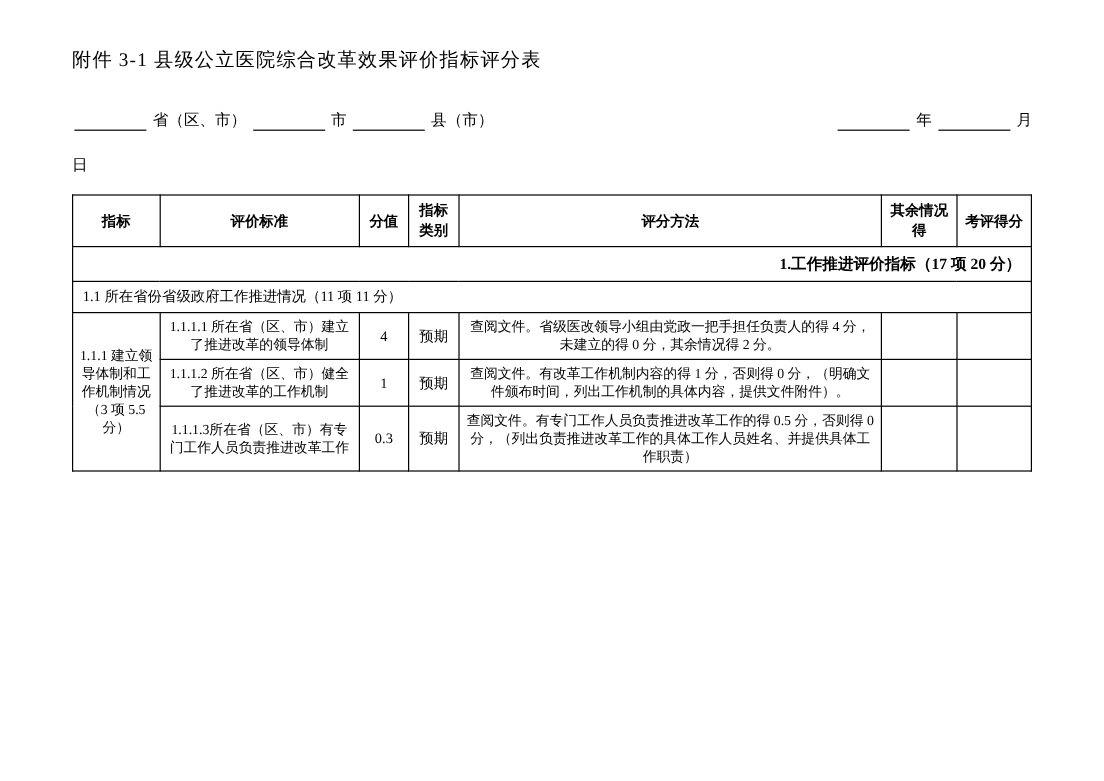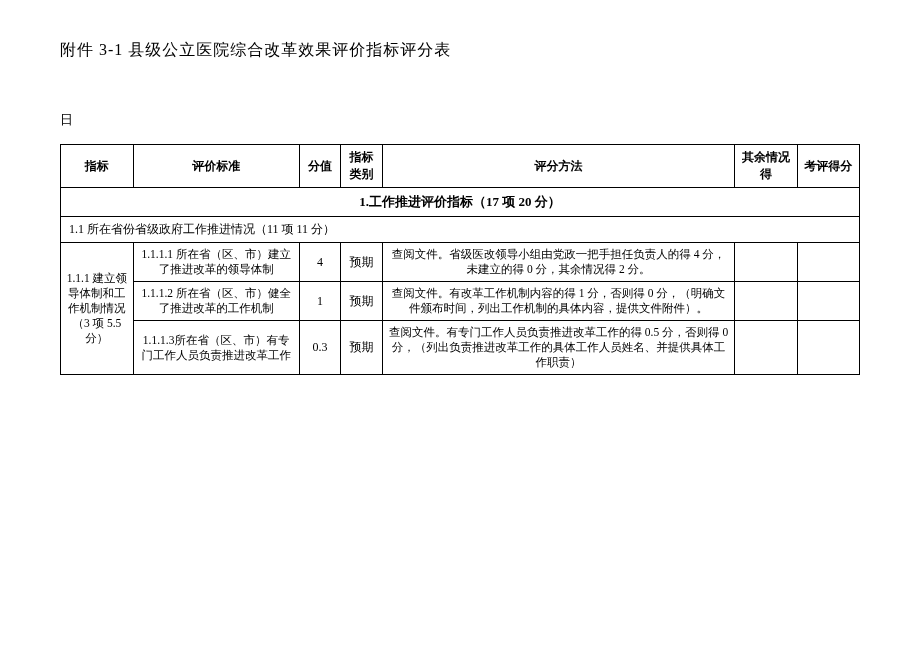--- a/index.html
+++ b/index.html
@@ -40,21 +40,21 @@
       border: 1px solid #000;
       padding: 4px 5px;
       vertical-align: middle;
       text-align: center;
     }
     table th {
       background: #fff;
       font-weight: bold;
     }
     .section-header td {
-      text-align: center;
+      text-align: right;
       font-weight: bold;
       font-size: 13px;
       padding: 5px 8px;
     }
     .sub-section-header td {
       text-align: left;
       font-size: 12px;
       padding: 4px 8px;
     }
     .col-indicator { width: 70px; }
@@ -66,20 +66,34 @@
     .col-eval { width: 60px; }
     .text-left { text-align: center; }
     .small-text { font-size: 11.5px; }
   </style>
 </head>
 <body>
 
 <div class="title">附件 3-1   县级公立医院综合改革效果评价指标评分表</div>
 
 <div class="header-row">
+  <div class="header-left">
+    <span class="underline-field">&nbsp;&nbsp;&nbsp;&nbsp;&nbsp;&nbsp;&nbsp;&nbsp;</span>
+    <span>省（区、市）</span>
+    <span class="underline-field">&nbsp;&nbsp;&nbsp;&nbsp;&nbsp;&nbsp;&nbsp;&nbsp;</span>
+    <span>市</span>
+    <span class="underline-field">&nbsp;&nbsp;&nbsp;&nbsp;&nbsp;&nbsp;&nbsp;&nbsp;</span>
+    <span>县（市）</span>
+  </div>
+  <div class="header-right">
+    <span class="underline-field">&nbsp;&nbsp;&nbsp;&nbsp;&nbsp;&nbsp;</span>
+    <span>年</span>
+    <span class="underline-field">&nbsp;&nbsp;&nbsp;&nbsp;&nbsp;&nbsp;</span>
+    <span>月</span>
+  </div>
 </div>
 <div style="font-size:13px; margin-bottom:15px;">日</div>
 
 <table>
   <colgroup>
     <col class="col-indicator">
     <col class="col-standard">
     <col class="col-score">
     <col class="col-type">
     <col class="col-method">

